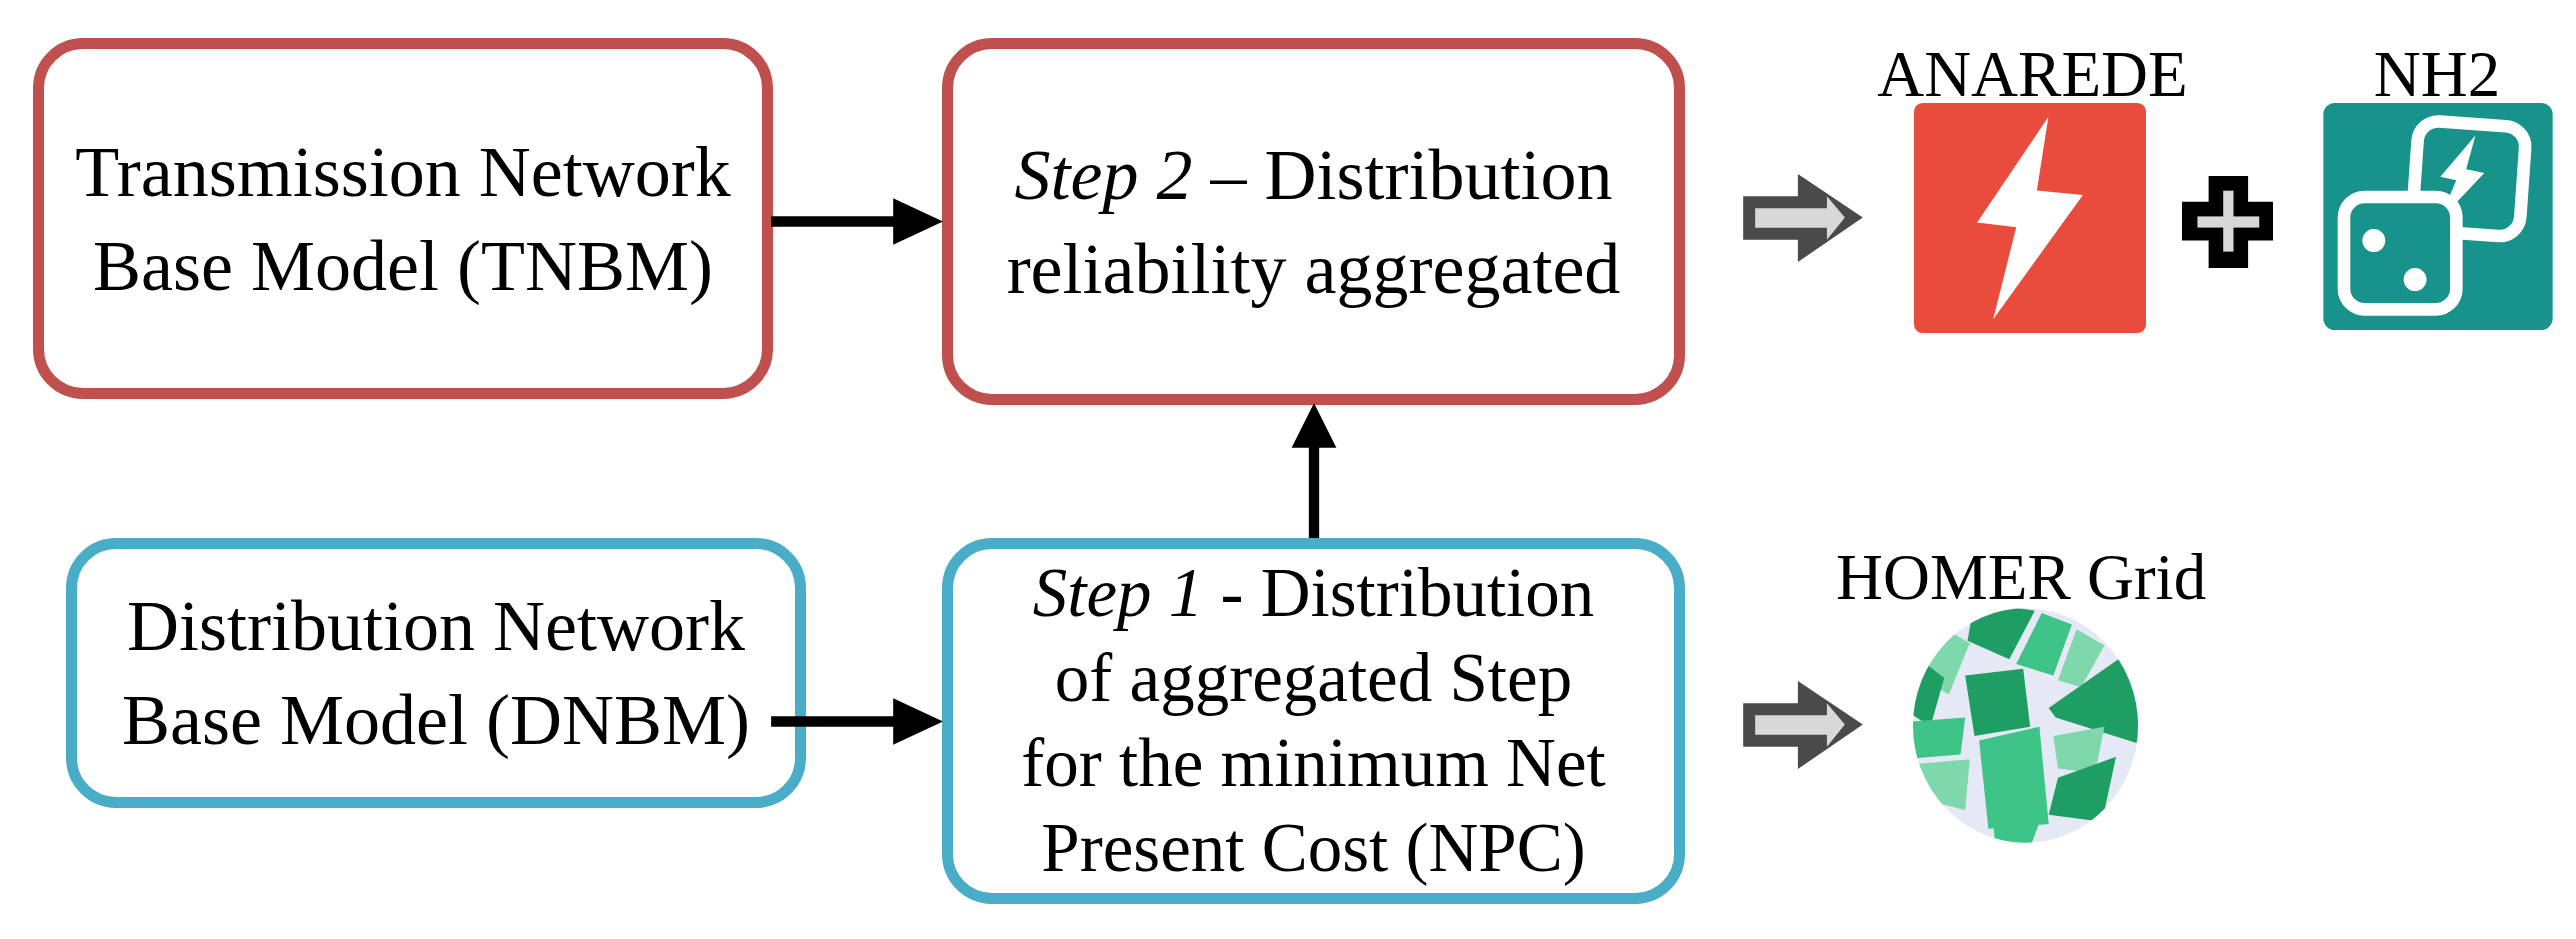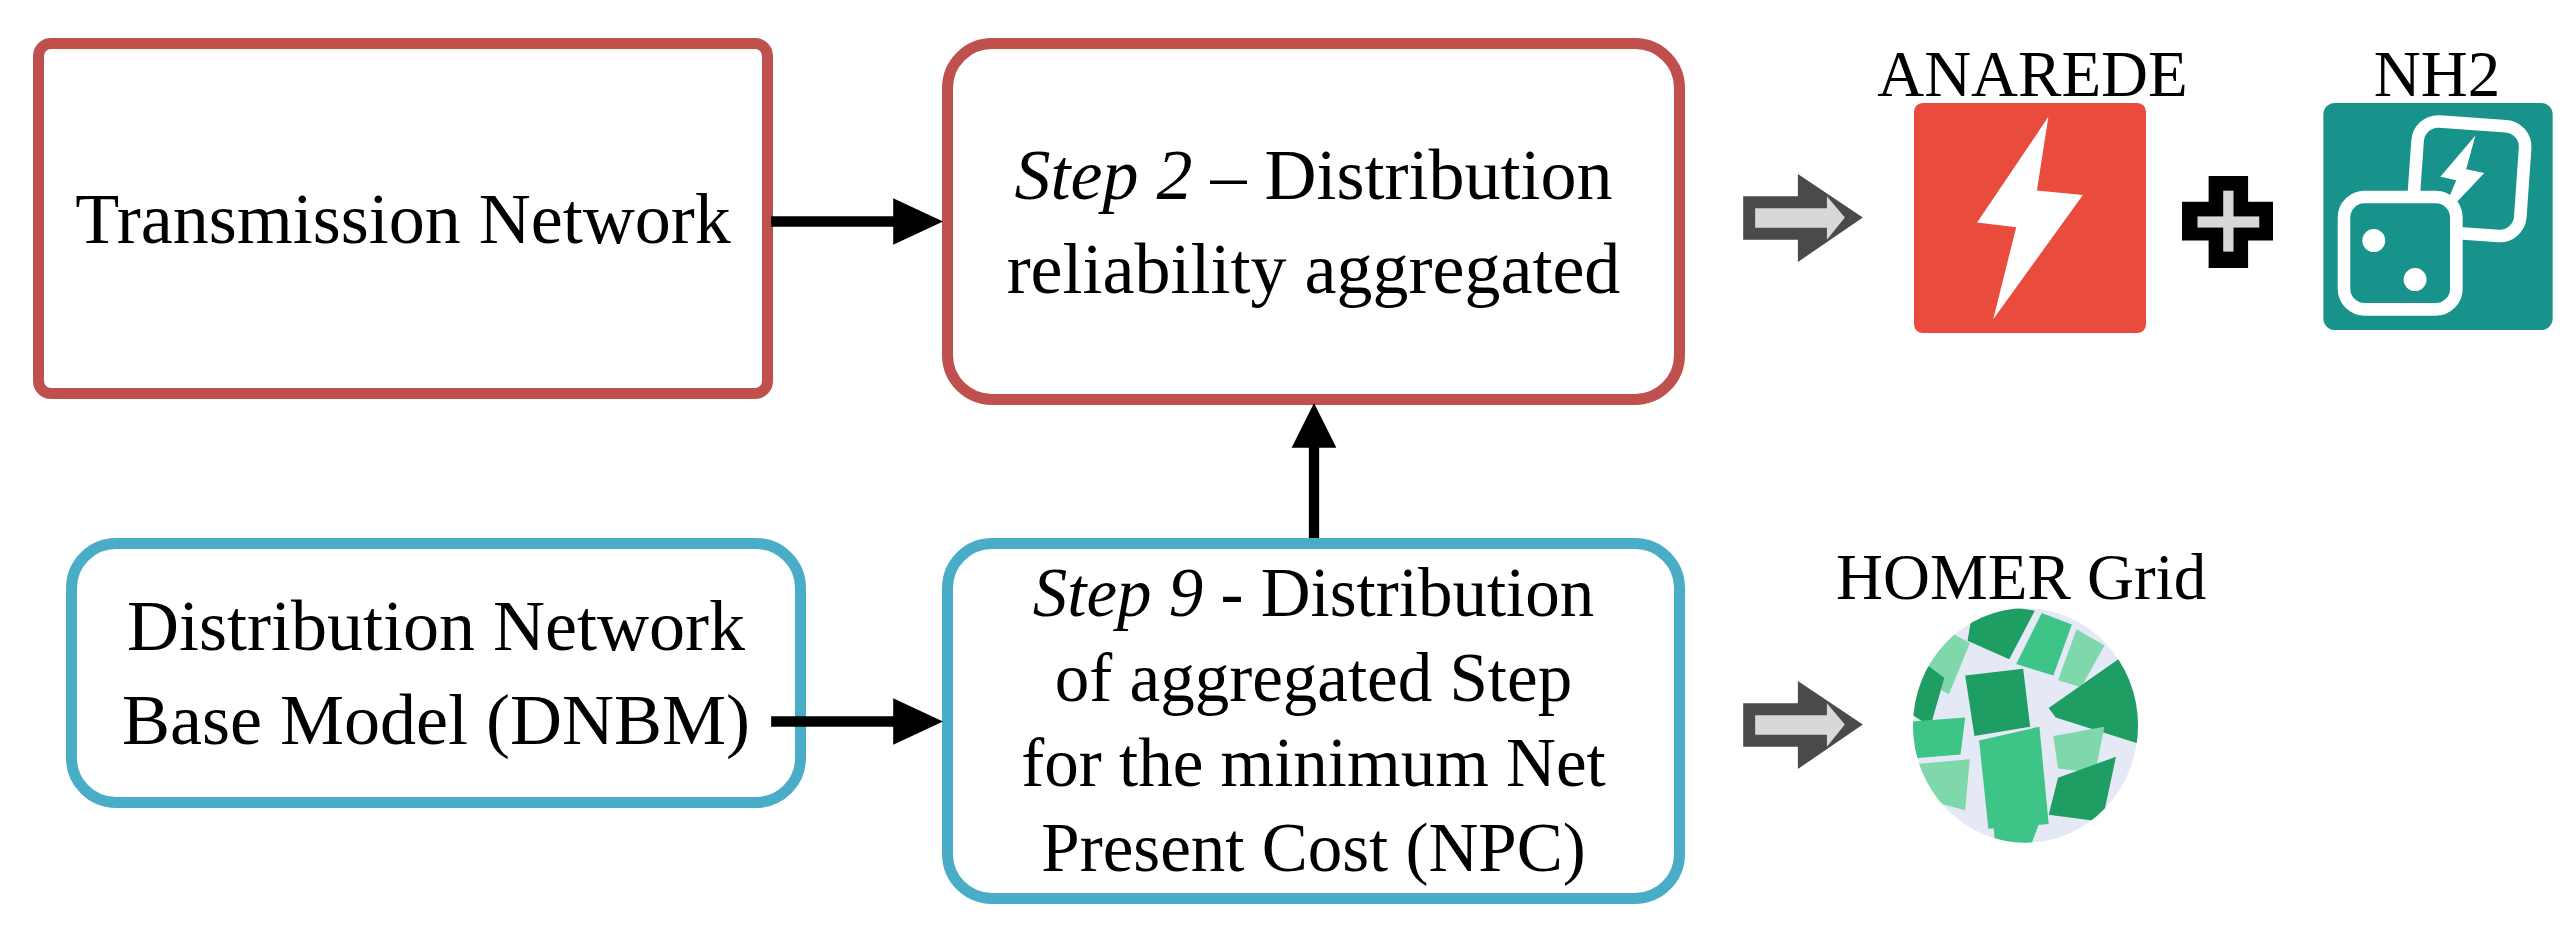--- a/index.html
+++ b/index.html
@@ -43,43 +43,44 @@
     align-items: center;
     justify-content: center;
   }
   svg { display: block; }
 </style>
 </head>
 <body>
 
 <div class="canvas">
 
-  <div class="fbox red" style="left:33px; top:38px; width:740px; height:361px;border-radius:18px;">
+  <div class="fbox red" style="left:33px; top:38px; width:740px; height:361px;">
     <div class="btext">
       <div>Transmission Network</div>
+      <div>Base Model (TNBM)</div>
     </div>
   </div>
 
   <div class="fbox red" style="left:942px; top:38px; width:743px; height:367px;">
     <div class="btext">
       <div><span class="ital">Step 2</span><span> – Distribution</span></div>
       <div>reliability aggregated</div>
     </div>
   </div>
 
   <div class="fbox blue" style="left:33px; top:538px; width:740px; height:270px;margin-left:33px;">
     <div class="btext">
       <div>Distribution Network</div>
       <div>Base Model (DNBM)</div>
     </div>
   </div>
 
   <div class="fbox blue" style="left:942px; top:538px; width:743px; height:366px;">
     <div class="btext small">
-      <div><span class="ital">Step 9</span><span> - Distribution</span></div>
+      <div><span class="ital">Step 1</span><span> - Distribution</span></div>
       <div>of aggregated Step</div>
       <div>for the minimum Net</div>
       <div>Present Cost (NPC)</div>
     </div>
   </div>
 
   <svg class="abs" style="left:771px; top:194px;" width="173" height="55" viewBox="0 0 201 64">
     <line x1="0" y1="32" x2="144" y2="32" stroke="var(--arrow-black)" stroke-width="12"></line>
     <polygon points="142,5 200,32 142,59" fill="var(--arrow-black)"></polygon>
   </svg>

